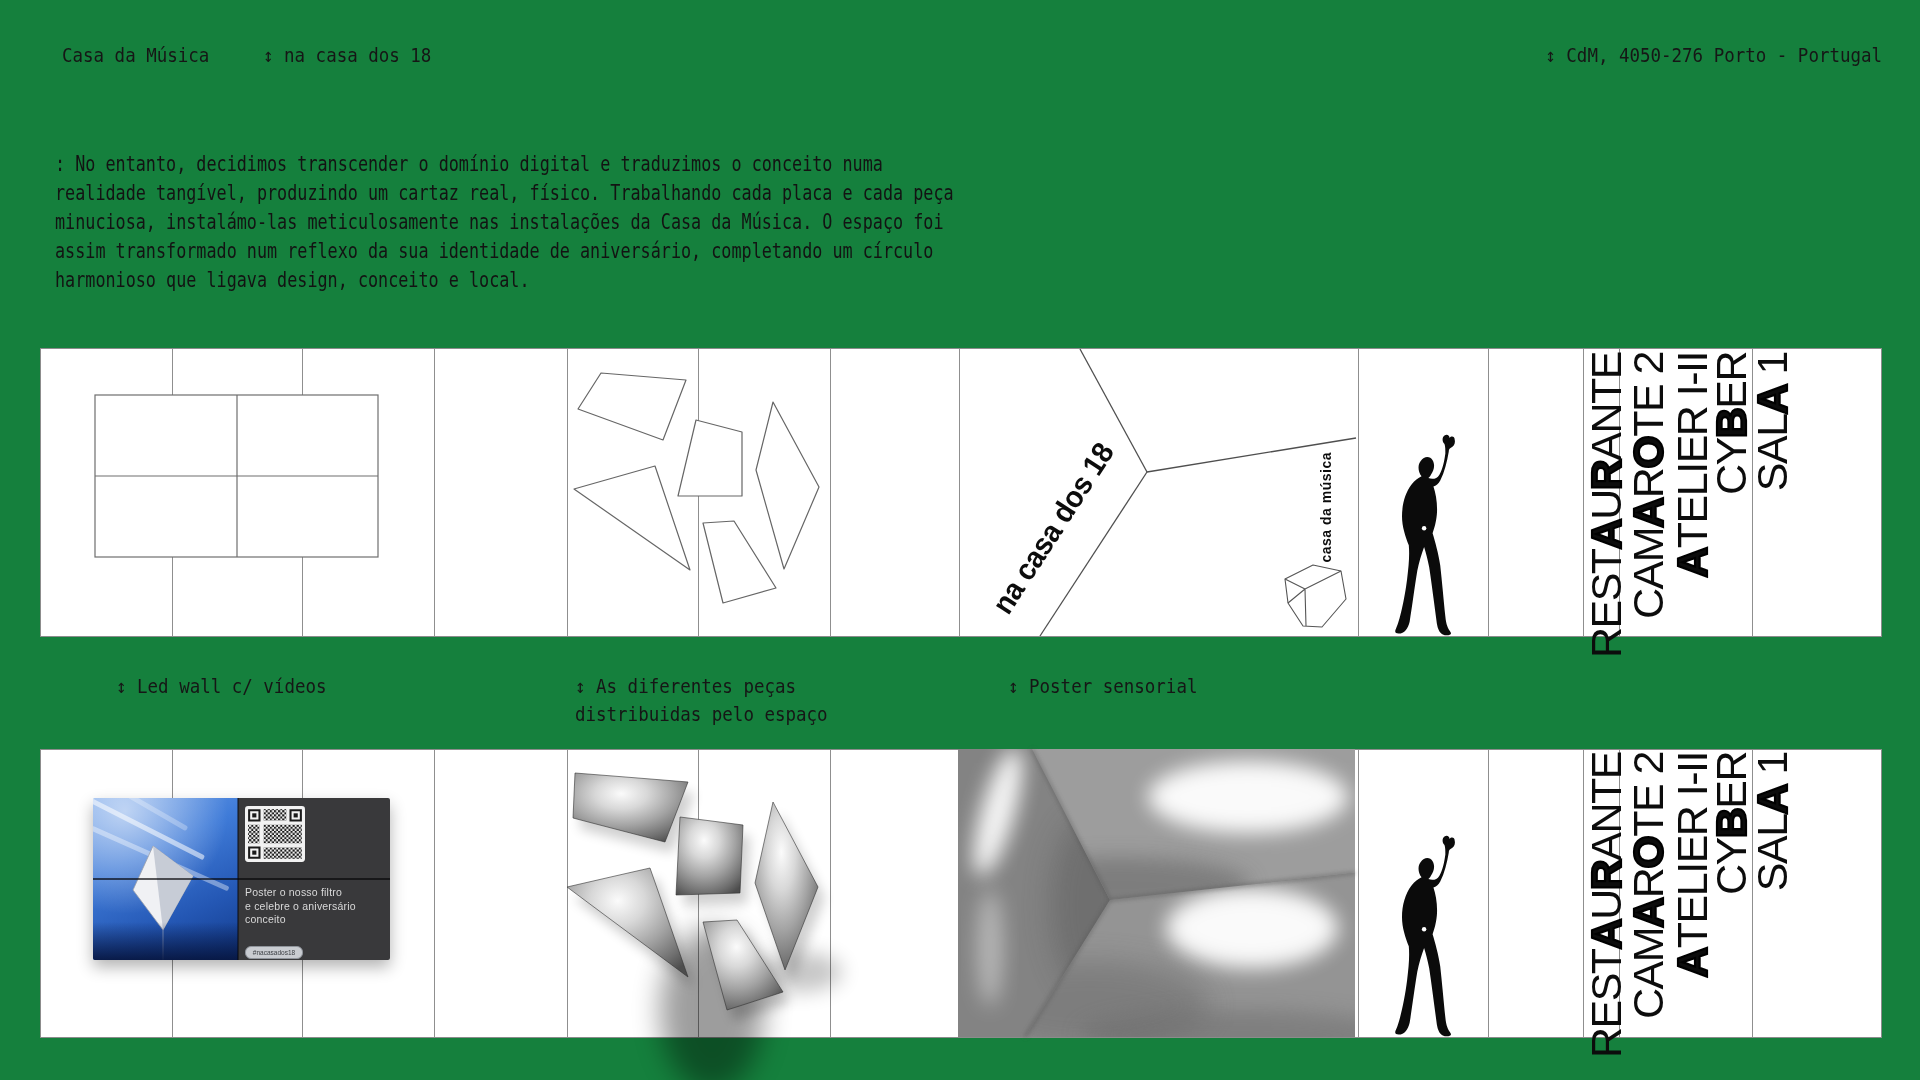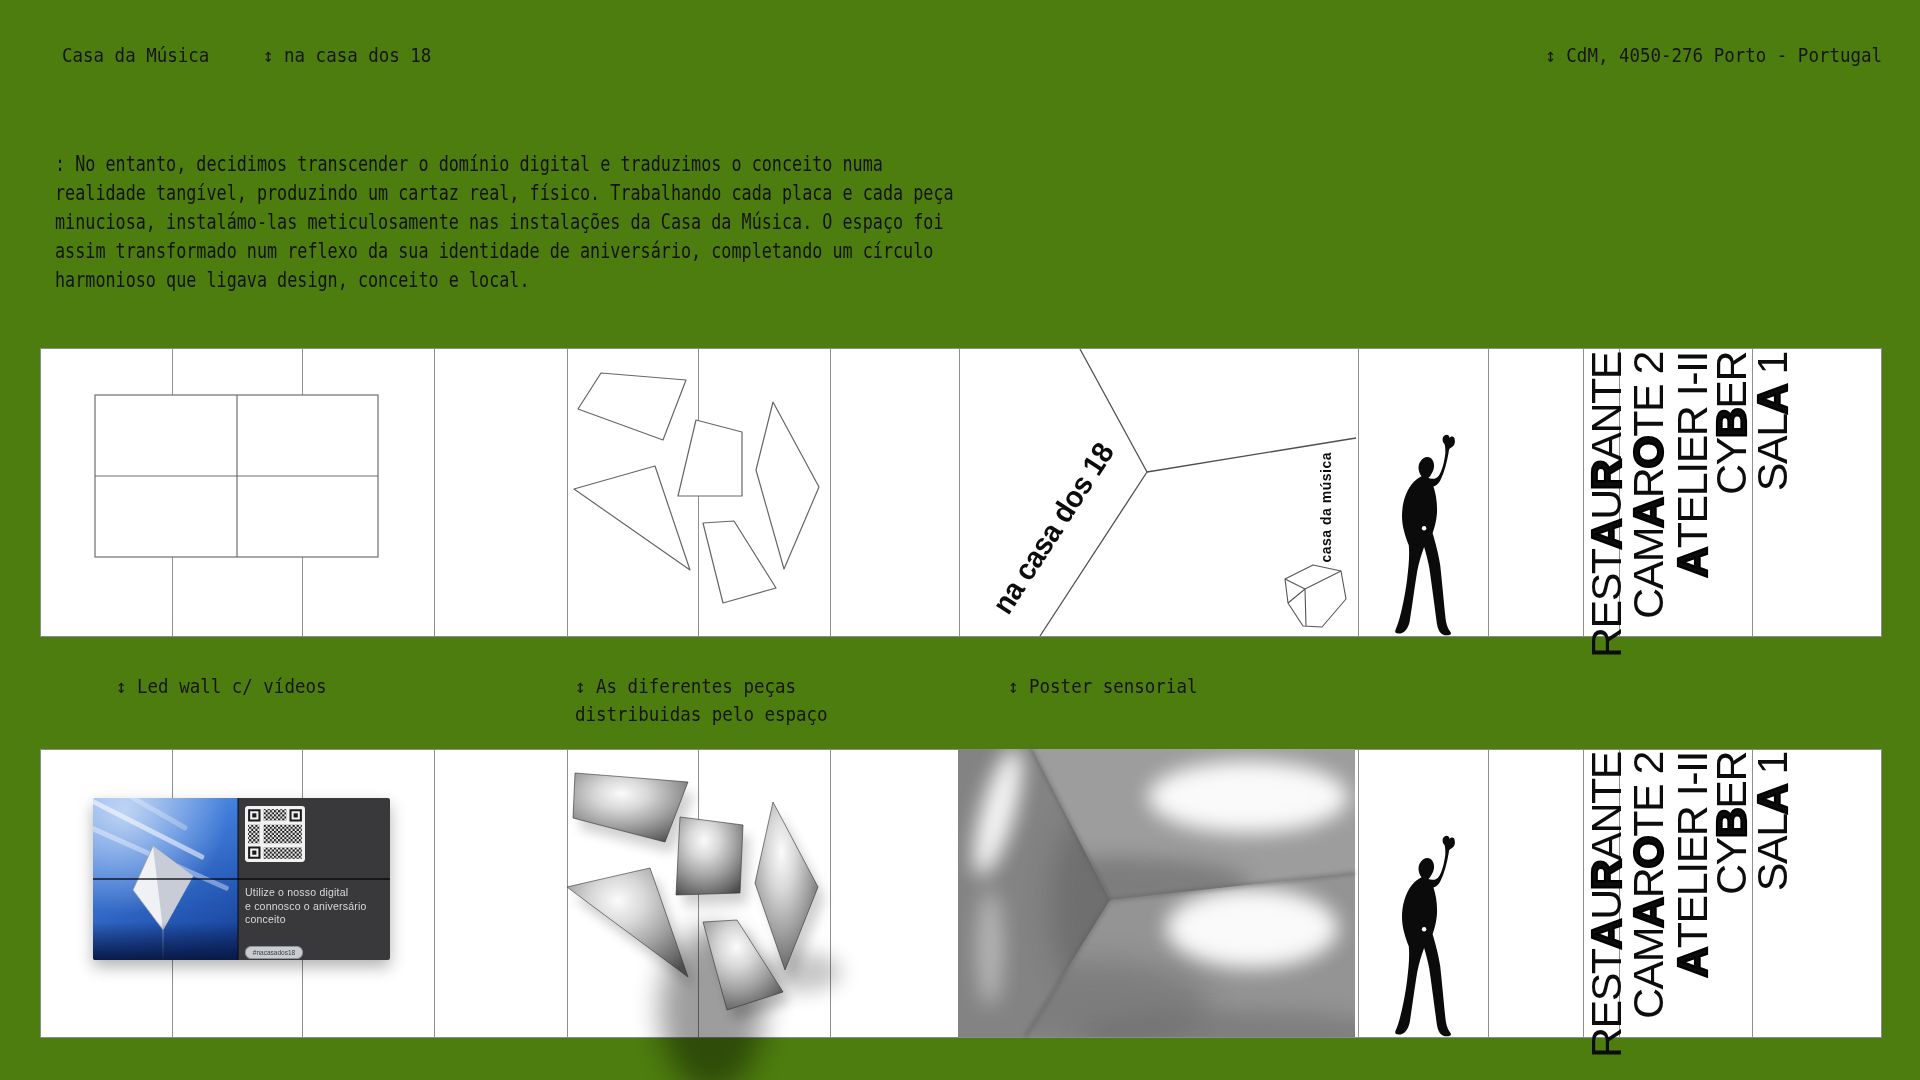--- a/index.html
+++ b/index.html
@@ -1,16 +1,16 @@
 <!DOCTYPE html>
 <html><head>
 <meta charset="utf-8">
 <style>
   html,body{margin:0;padding:0;background:#ffffff;}
-  #page{position:relative;width:1920px;height:1080px;background:#4d7c0f;overflow:hidden;
+  #page{position:relative;width:1920px;height:1080px;background:#15803d;overflow:hidden;
         font-family:"Liberation Sans",sans-serif;color:#141414;}
 
   
   .mono{font-family:"DejaVu Sans Mono",monospace;font-size:19px;color:#161616;
         transform:scaleX(.92);transform-origin:0 0;white-space:nowrap;}
   #header-brand{position:absolute;left:62px;top:44px;}
   #header-project{position:absolute;left:263px;top:44px;}
   #header-address{position:absolute;right:38px;top:44px;transform:scaleX(.92);transform-origin:100% 0;}
 
   #intro{position:absolute;left:55px;top:149px;width:1280px;
@@ -267,22 +267,22 @@
       <g fill="#1a1a1a">
         <path d="M1.5,1.5 h6 v6 h-6 Z M2.5,2.5 v4 h4 v-4 Z"></path>
           <rect x="3.5" y="3.5" width="2" height="2"></rect>
         <path d="M21.5,1.5 h6 v6 h-6 Z M22.5,2.5 v4 h4 v-4 Z"></path>
           <rect x="23.5" y="3.5" width="2" height="2"></rect>
         <path d="M1.5,19.5 h6 v6 h-6 Z M2.5,20.5 v4 h4 v-4 Z"></path>
           <rect x="3.5" y="21.5" width="2" height="2"></rect>
       </g>
     </svg>
     <div class="msg">
-      <div>Utilize o nosso digital</div>
-      <div>e connosco o aniversário</div>
+      <div>Poster o nosso filtro</div>
+      <div>e celebre o aniversário</div>
       <div>conceito</div>
     </div>
     <div class="pill">#nacasados18</div>
   </div>
 
   <div class="sign-layer">
       <div class="sign-line" style="left: 1588px; top: 352px;"><span>REST</span><span class="solid">A</span><span>U</span><span class="solid">R</span><span>ANTE</span></div>
       <div class="sign-line" style="left: 1630px; top: 352px;"><span>CAM</span><span class="solid">A</span><span>R</span><span class="solid">O</span><span>TE 2</span></div>
       <div class="sign-line" style="left: 1674px; top: 352px;"><span class="solid">A</span><span>TELIER I-II</span></div>
       <div class="sign-line" style="left: 1713px; top: 352px;"><span>CY</span><span class="solid">B</span><span>ER</span></div>

